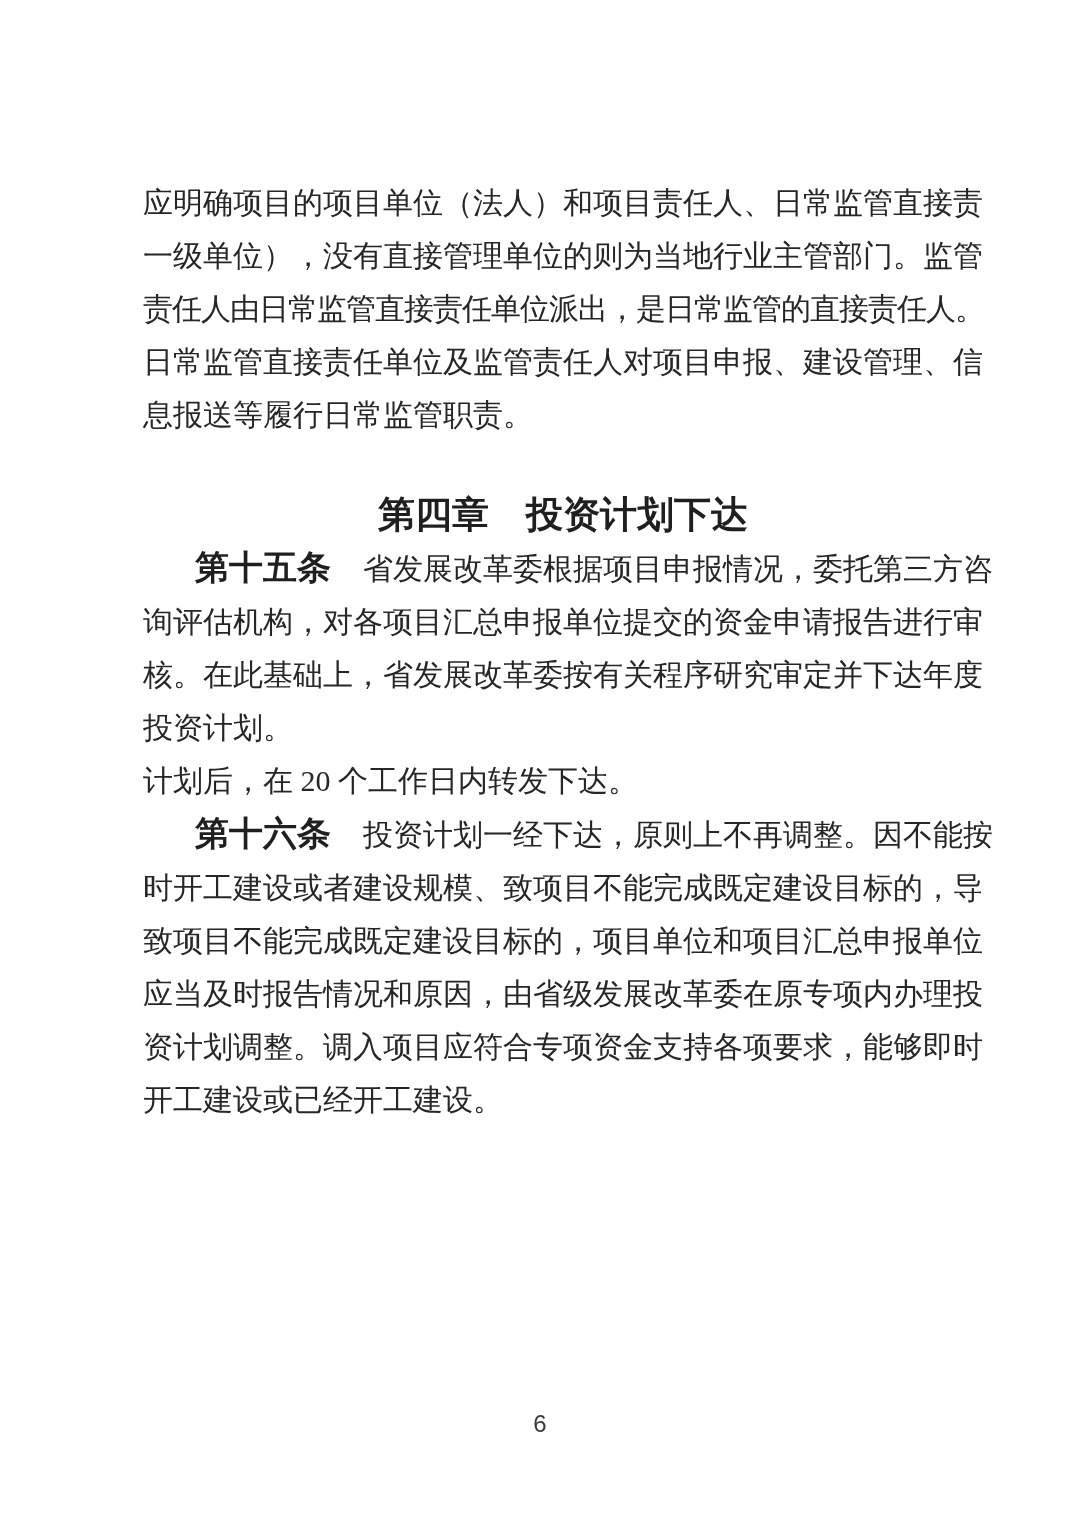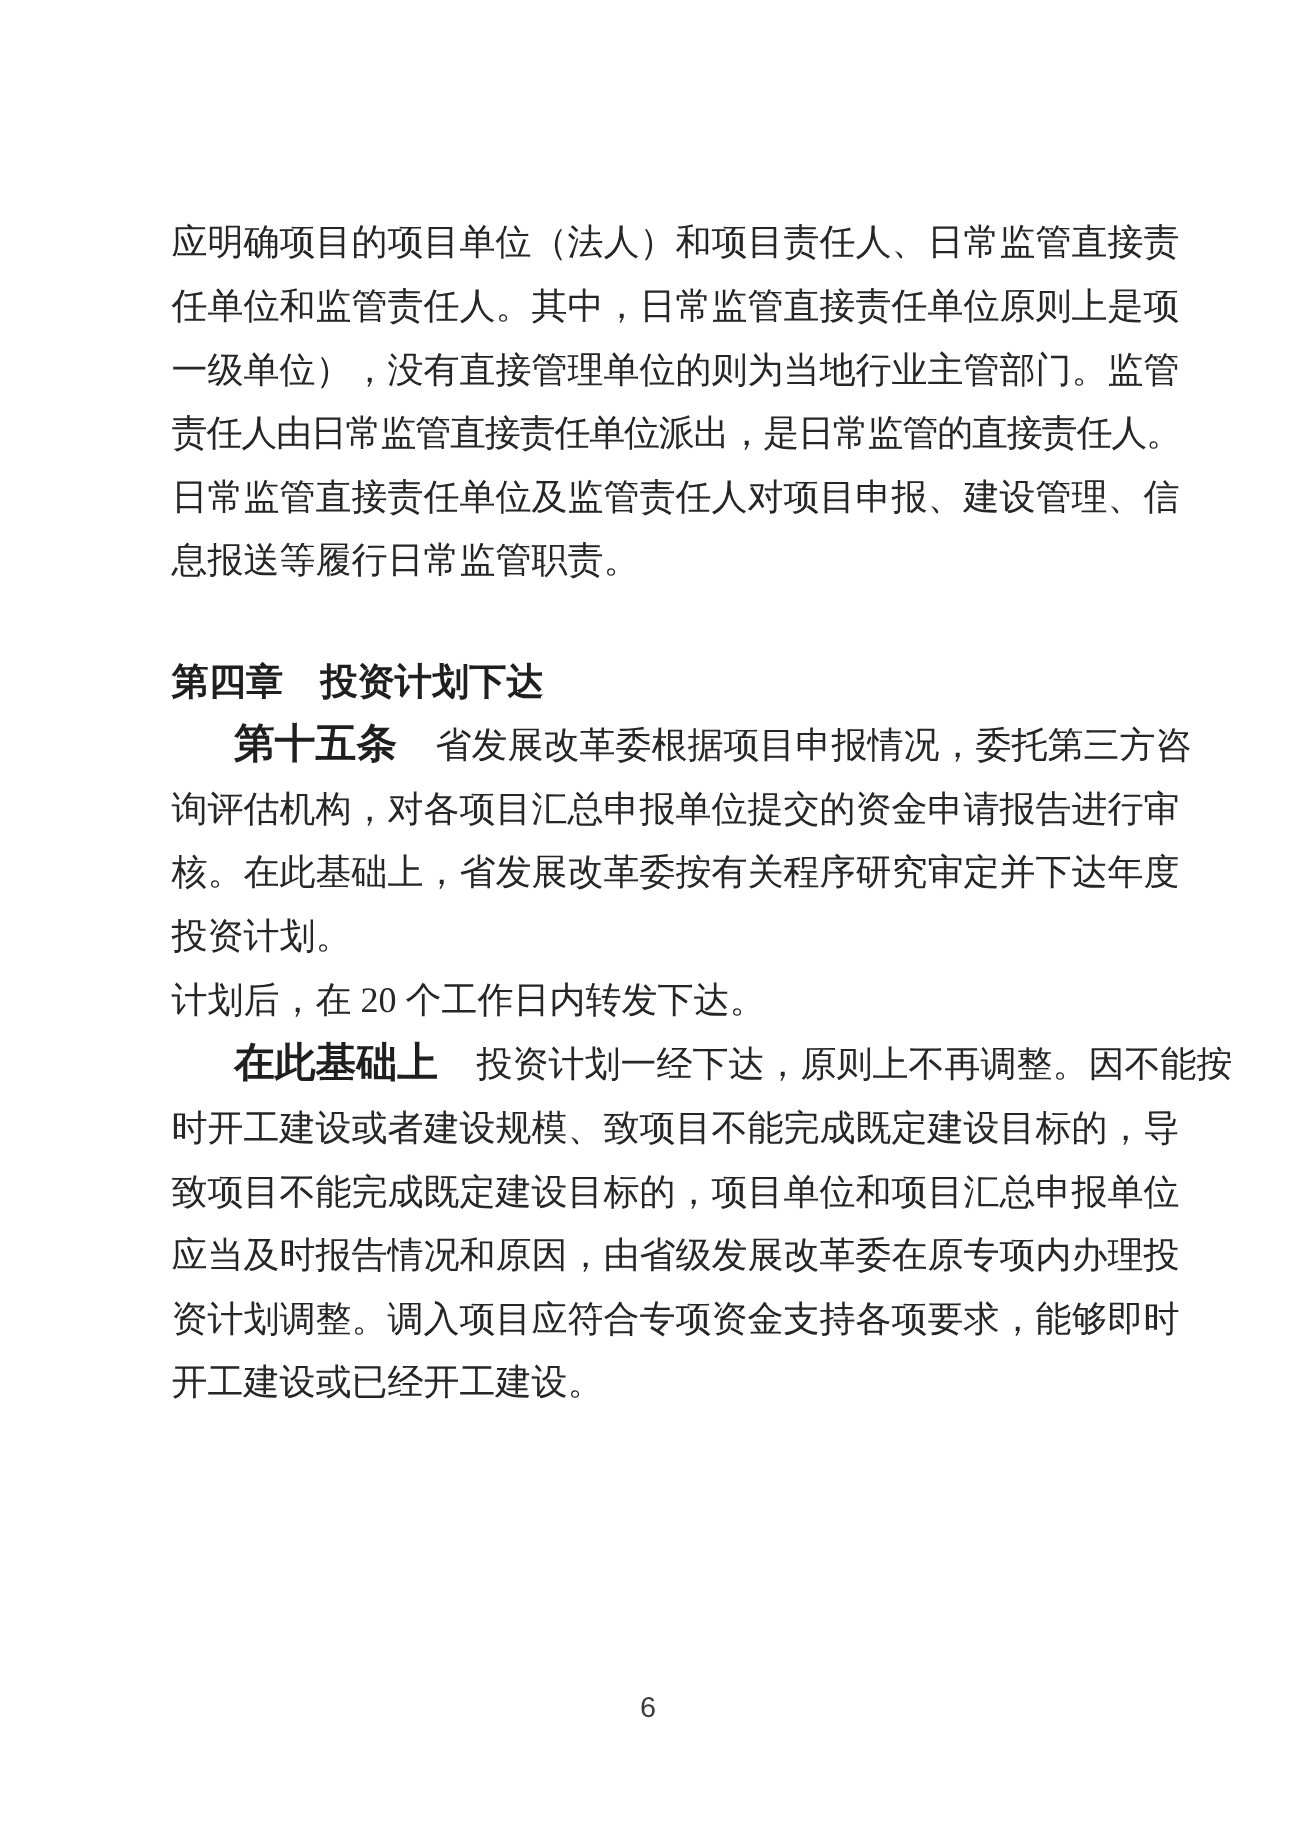--- a/index.html
+++ b/index.html
@@ -28,23 +28,24 @@
     letter-spacing: 0px;
     white-space: nowrap;
     color: #262626;
   }
   .line.tight {
     letter-spacing: -1px;
     text-align: right;
   }
   .chapter-heading {
     margin-top: 47px;
-    font-size: 31px;
+    font-size: 37px;
     line-height: 53px;
     font-weight: bold;
+    text-align: center;
     white-space: nowrap;
     letter-spacing: 0px;
     color: #1f1f1f;
     font-family: "Liberation Sans", "DejaVu Sans", sans-serif;
   }
   .article-first-line {
     padding-left: 52px;
   }
   .article-num {
     font-weight: bold;
@@ -66,42 +67,41 @@
   }
 </style>
 </head>
 <body>
 
 <div class="page">
   <div class="content">
 
     <div>
       <div class="line">应明确项目的项目单位（法人）和项目责任人、日常监管直接责</div>
-      <div class="line">任单位和监管责任人。其中，日常监管直接责任单位原则上是项</div>
       <div class="line">一级单位），没有直接管理单位的则为当地行业主管部门。监管</div>
       <div class="line tight">责任人由日常监管直接责任单位派出，是日常监管的直接责任人。</div>
       <div class="line">日常监管直接责任单位及监管责任人对项目申报、建设管理、信</div>
       <div class="line">息报送等履行日常监管职责。</div>
     </div>
 
     <div class="chapter-heading">第四章　投资计划下达</div>
 
     <div>
       <div class="line article-first-line"><span class="article-num">第十五条</span><span>省发展改革委根据项目申报情况，委托第三方咨</span></div>
       <div class="line">询评估机构，对各项目汇总申报单位提交的资金申请报告进行审</div>
       <div class="line">核。在此基础上，省发展改革委按有关程序研究审定并下达年度</div>
       <div class="line">投资计划。</div>
     </div>
 
     <div>
       <div class="line">计划后，在 20 个工作日内转发下达。</div>
     </div>
 
     <div>
-      <div class="line article-first-line"><span class="article-num">在此基础上</span><span>投资计划一经下达，原则上不再调整。因不能按</span></div>
+      <div class="line article-first-line"><span class="article-num">第十六条</span><span>投资计划一经下达，原则上不再调整。因不能按</span></div>
       <div class="line">时开工建设或者建设规模、致项目不能完成既定建设目标的，导</div>
       <div class="line">致项目不能完成既定建设目标的，项目单位和项目汇总申报单位</div>
       <div class="line">应当及时报告情况和原因，由省级发展改革委在原专项内办理投</div>
       <div class="line">资计划调整。调入项目应符合专项资金支持各项要求，能够即时</div>
       <div class="line">开工建设或已经开工建设。</div>
     </div>
 
   </div>
 
   <div class="page-number">6</div>

